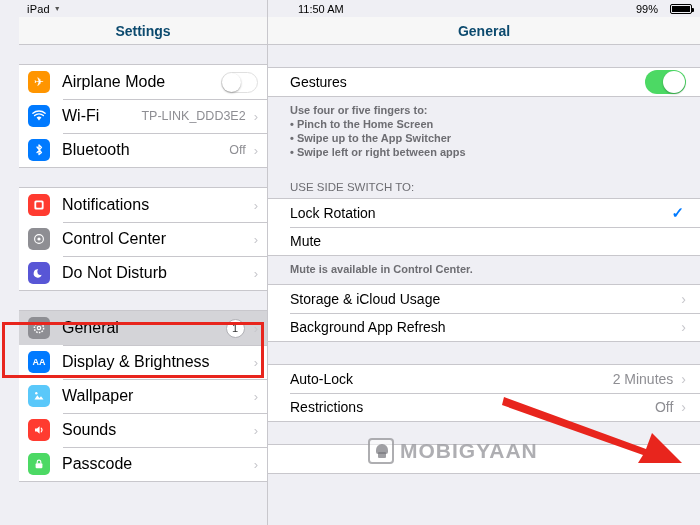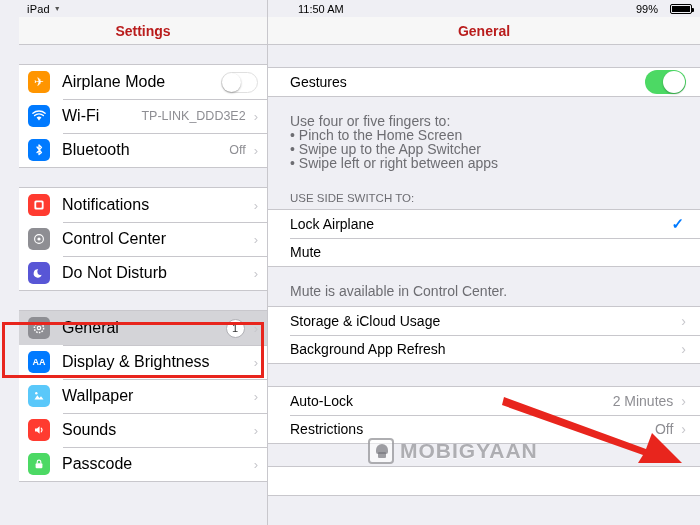--- a/index.html
+++ b/index.html
@@ -44,21 +44,21 @@
     height: 28px;
     display: flex;
     align-items: center;
     justify-content: center;
     background: #f7f7f7;
     border-bottom: 1px solid #c8c7cc;
   }
   .nav-title {
     font-size: 14px;
     font-weight: bold;
-    color: #b91c1c;
+    color: #0c4a6e;
   }
 
   .group { background: #fff; border-top: 1px solid #c8c7cc; border-bottom: 1px solid #c8c7cc; }
   .gap { height: 19px; background: #efeff4; }
 
   .row {
     display: flex;
     align-items: center;
     height: 34px;
     padding-left: 9px;
@@ -239,24 +239,25 @@
   .toggle-on .knob {
     position: absolute;
     top: 1px; left: 18px;
     width: 22px; height: 22px;
     border-radius: 50%;
     background: #fff;
     box-shadow: 0 1px 2px rgba(0,0,0,0.3);
   }
 
   .footnote {
-    font-size: 14px;
+    font-size: 11px;
     color: #6d6d72;
-    padding: 17px 22px 8px 22px;
+    padding: 6px 22px 8px 22px;
     line-height: 14px;
+    font-weight: bold;
   }
   .footnote .fl { display: block; }
   .section-header {
     font-size: 11.5px;
     color: #6d6d72;
     padding: 14px 16px 5px 22px;
     text-transform: uppercase;
   }
   .r-gap { height: 22px; }
 
@@ -477,21 +478,21 @@
     <div class="footnote">
       <span class="fl">Use four or five fingers to:</span>
       <span class="fl">• Pinch to the Home Screen</span>
       <span class="fl">• Swipe up to the App Switcher</span>
       <span class="fl">• Swipe left or right between apps</span>
     </div>
 
     <div class="section-header">USE SIDE SWITCH TO:</div>
     <div class="r-group">
       <div class="r-row">
-        <span class="r-label">Lock Airplane</span>
+        <span class="r-label">Lock Rotation</span>
         <span class="r-check">✓</span>
       </div>
       <div class="r-row">
         <span class="r-label">Mute</span>
       </div>
     </div>
     <div class="footnote">Mute is available in Control Center.</div>
 
     <div class="r-group">
       <div class="r-row">

